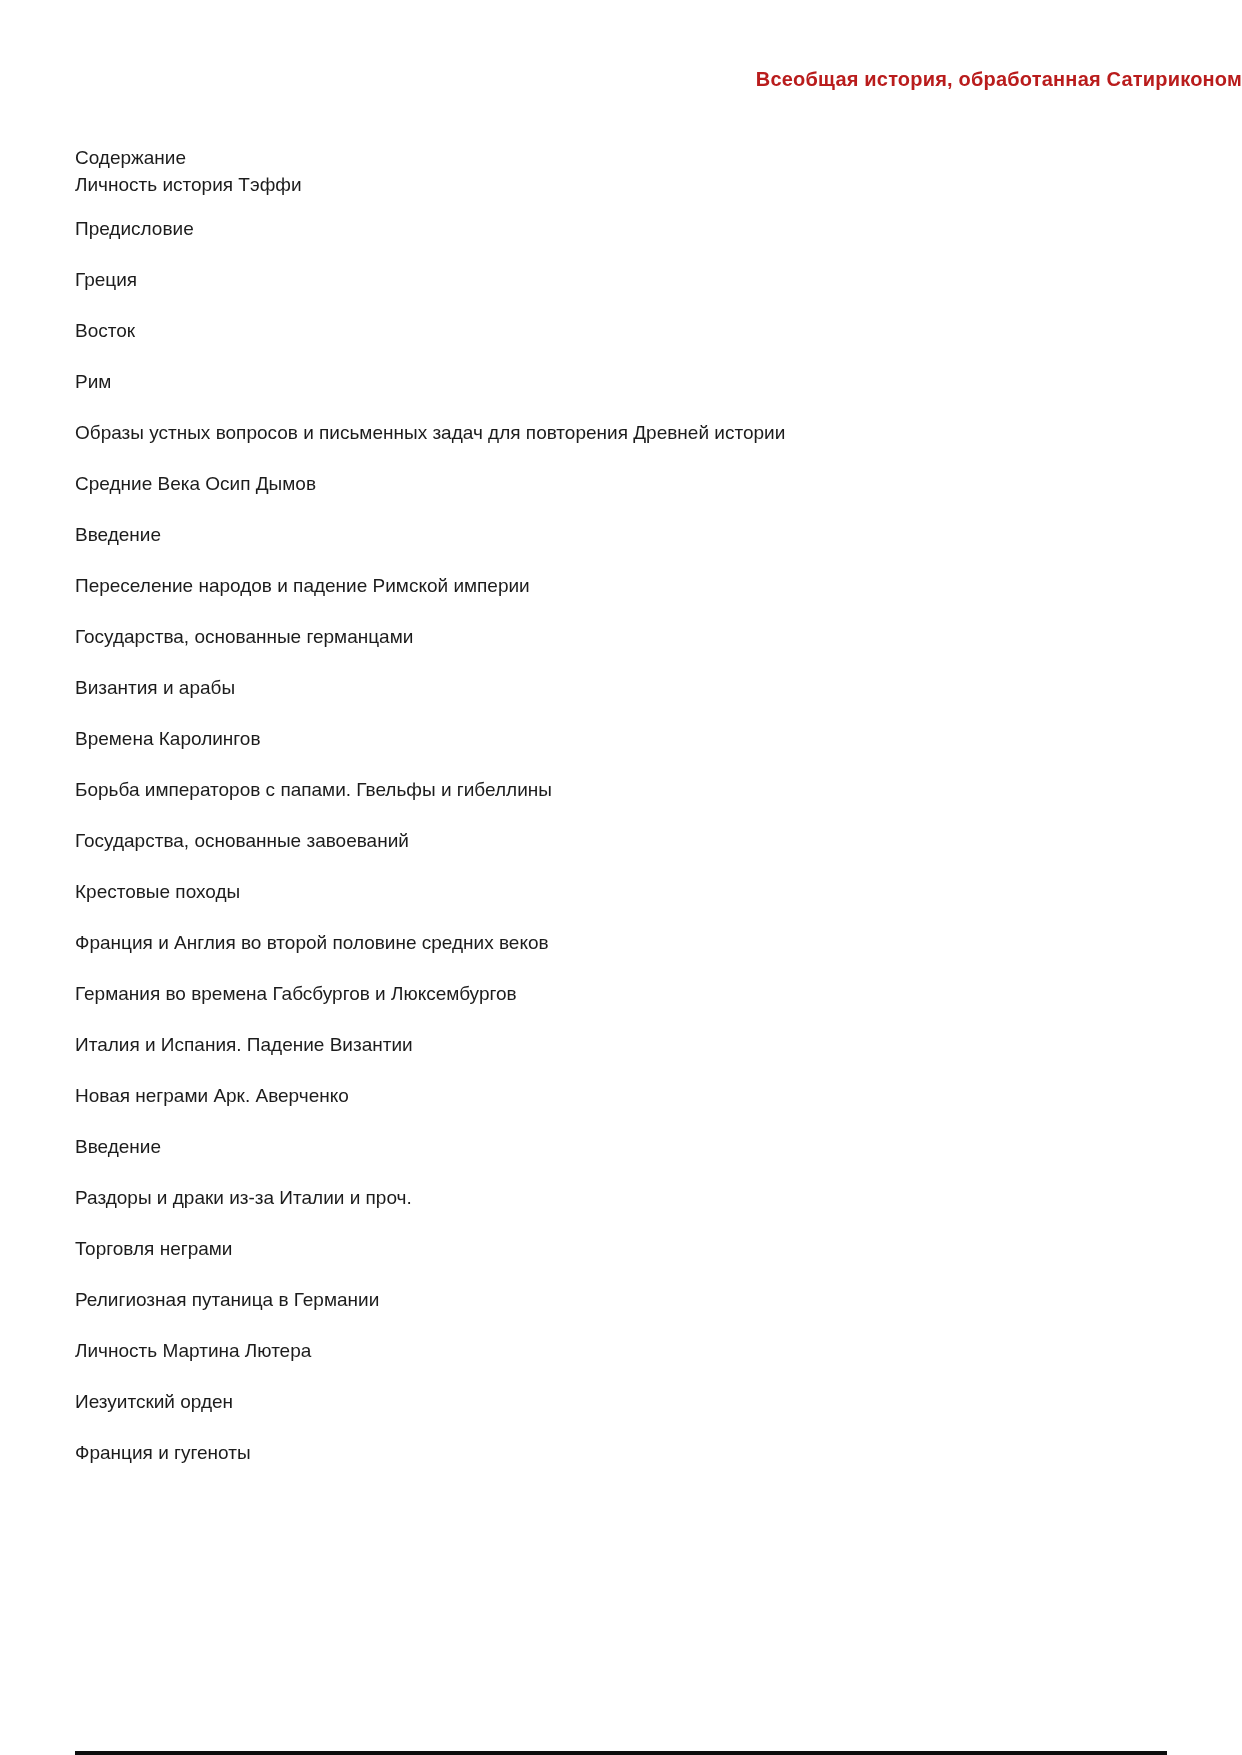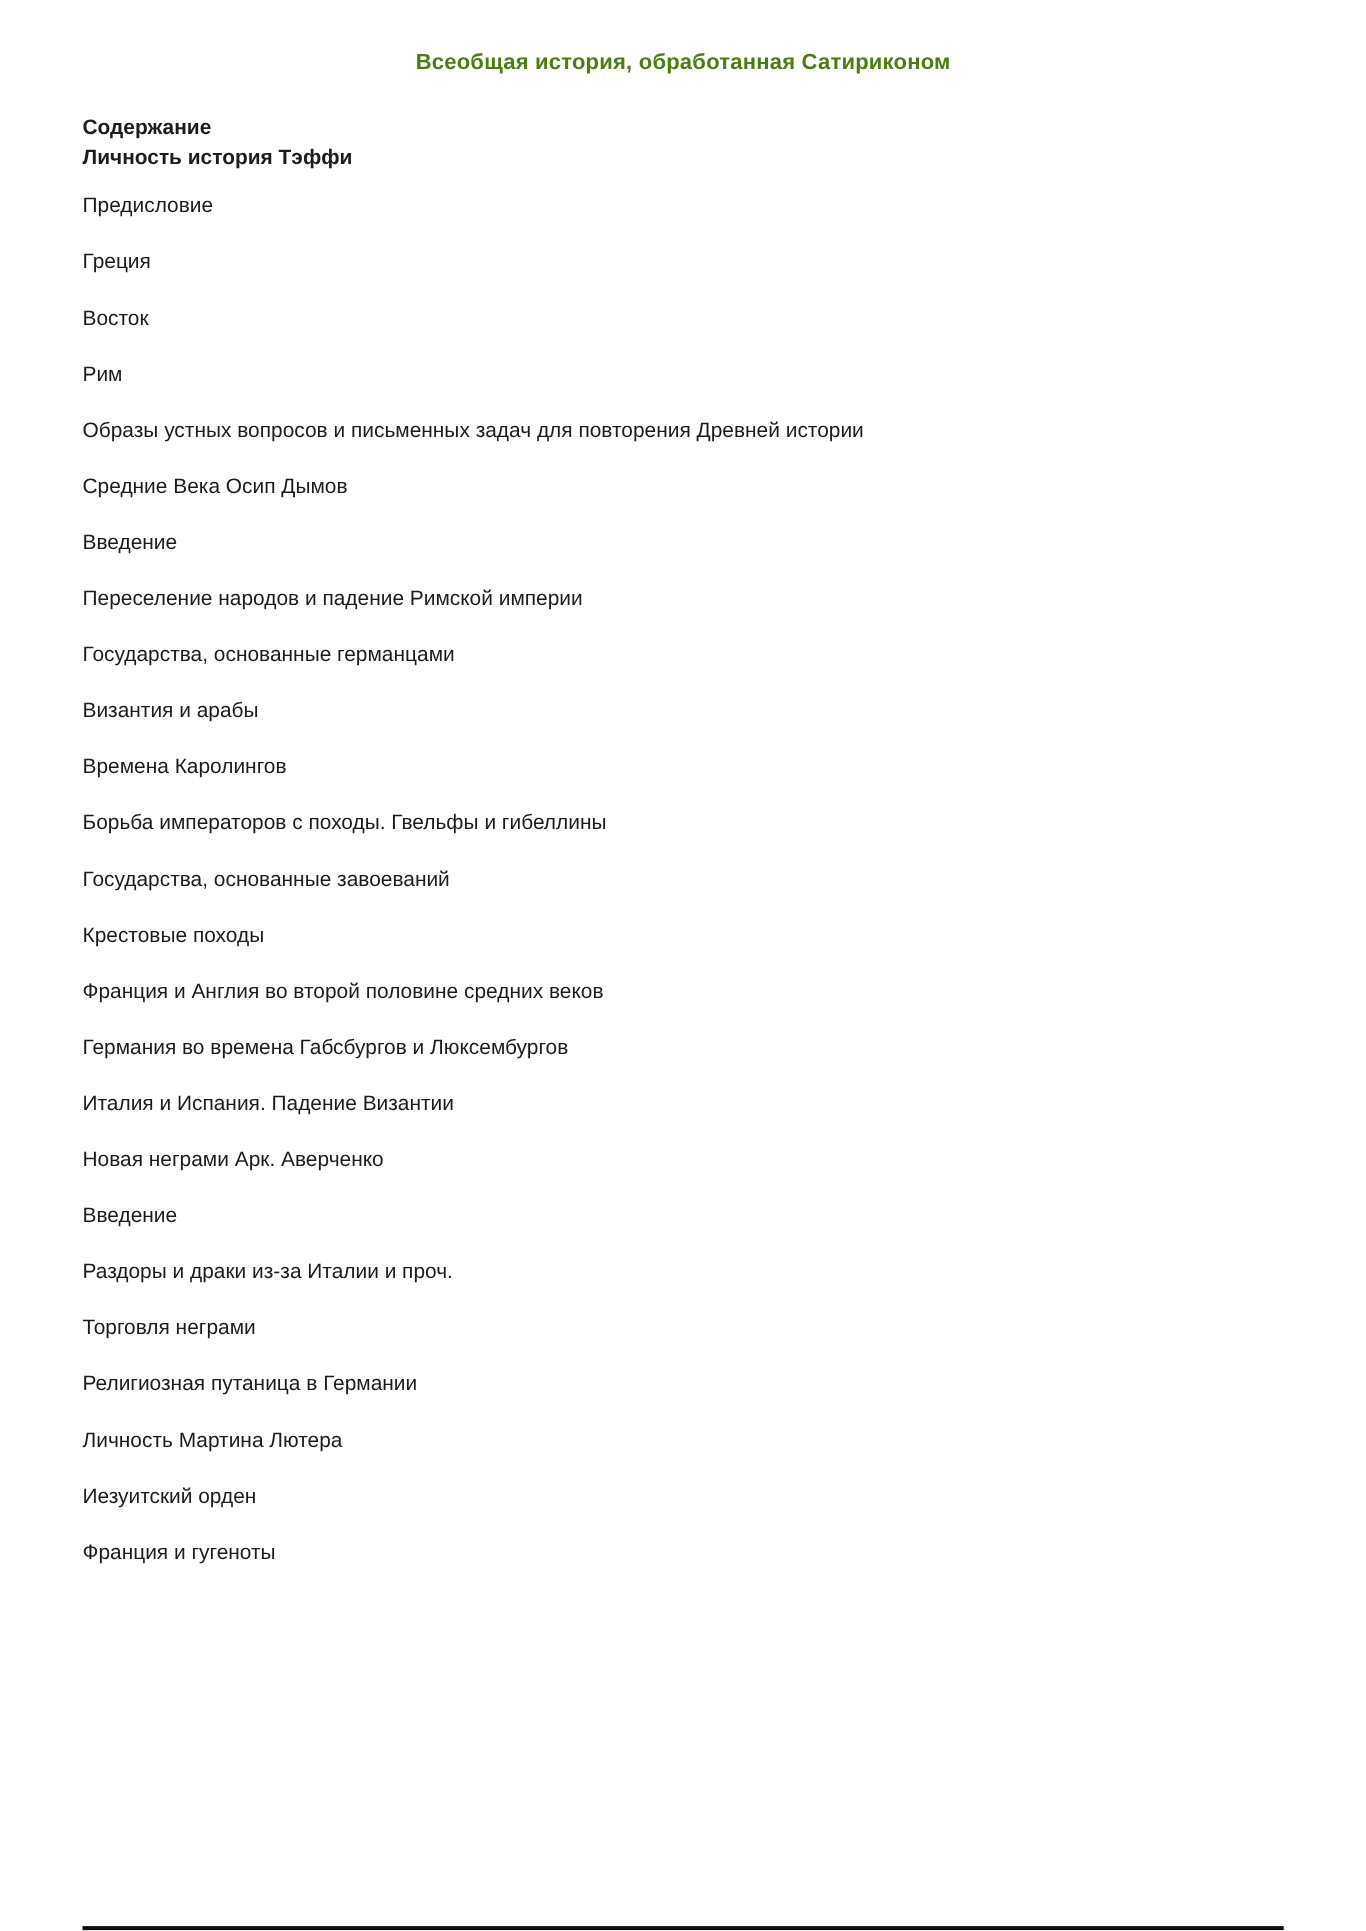--- a/index.html
+++ b/index.html
@@ -12,33 +12,32 @@
     width: 1242px;
     height: 1755px;
     margin: 0 auto;
     background: #ffffff;
     font-family: "Liberation Sans", "DejaVu Sans", sans-serif;
     color: #1c1c1c;
     overflow: hidden;
     box-sizing: border-box;
   }
   .doc-title {
-    padding-top: 46px;
-    text-align: center;
+    padding-top: 68px;
+    text-align: right;
     font-size: 20px;
     font-weight: bold;
-    color: #4d7c0f;
+    color: #b91c1c;
     letter-spacing: 0.2px;
   }
   .content {
     margin: 0 77px 0 75px;
   }
   .toc-header {
-    margin-top: 34px;
-    font-weight: bold;
+    margin-top: 53px;
   }
   .toc-header p {
     margin: 0;
     font-size: 19px;
     line-height: 27px;
   }
   .toc-list p {
     margin: 0;
     margin-top: 29px;
     font-size: 19px;
@@ -75,21 +74,21 @@
         <p>Греция</p>
         <p>Восток</p>
         <p>Рим</p>
         <p>Образы устных вопросов и письменных задач для повторения Древней истории</p>
         <p>Средние Века Осип Дымов</p>
         <p>Введение</p>
         <p>Переселение народов и падение Римской империи</p>
         <p>Государства, основанные германцами</p>
         <p>Византия и арабы</p>
         <p>Времена Каролингов</p>
-        <p>Борьба императоров с походы. Гвельфы и гибеллины</p>
+        <p>Борьба императоров с папами. Гвельфы и гибеллины</p>
         <p>Государства, основанные завоеваний</p>
         <p>Крестовые походы</p>
         <p>Франция и Англия во второй половине средних веков</p>
         <p>Германия во времена Габсбургов и Люксембургов</p>
         <p>Италия и Испания. Падение Византии</p>
         <p>Новая неграми Арк. Аверченко</p>
         <p>Введение</p>
         <p>Раздоры и драки из-за Италии и проч.</p>
         <p>Торговля неграми</p>
         <p>Религиозная путаница в Германии</p>

